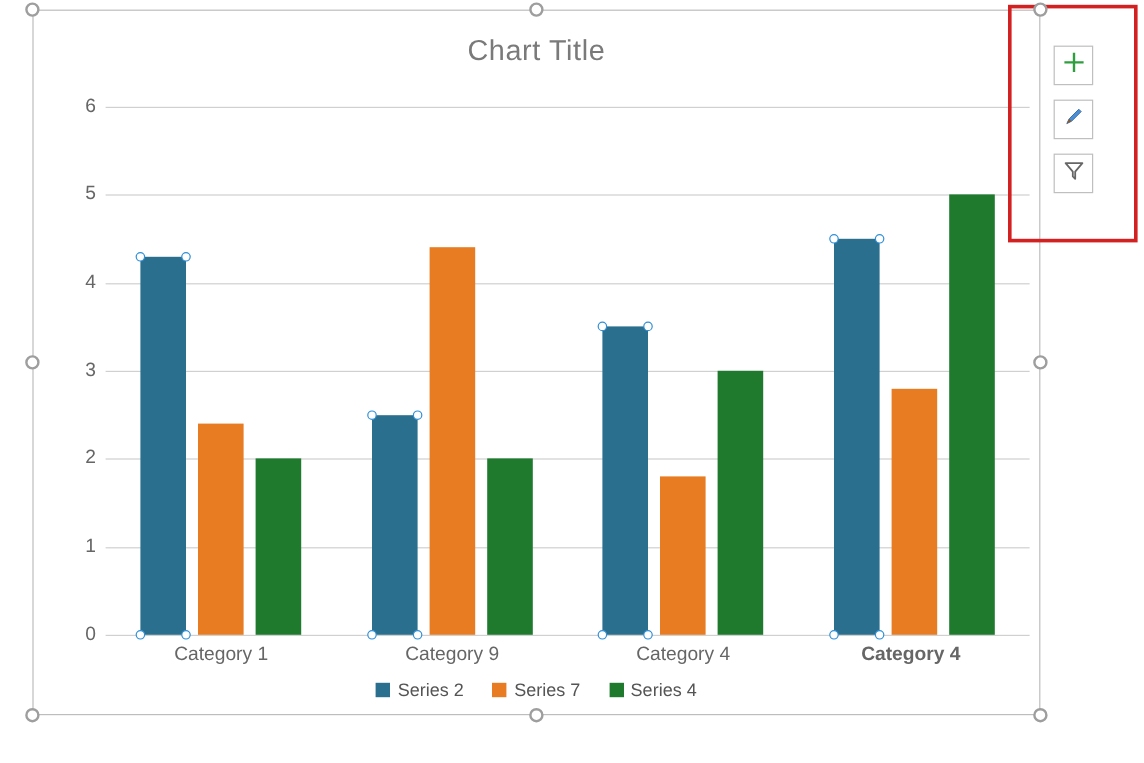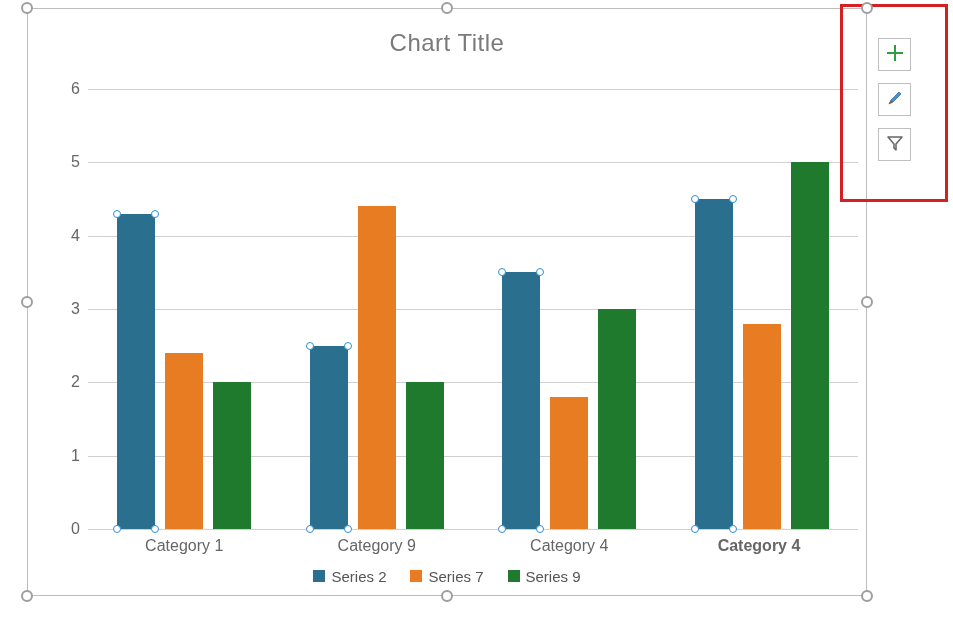--- a/index.html
+++ b/index.html
@@ -208,21 +208,21 @@
       </div>
 
     <div class="legend"><span class="legend-item">
           <span class="legend-swatch" style="background: rgb(43, 111, 142);"></span>
           <span>Series 2</span>
         </span><span class="legend-item">
           <span class="legend-swatch" style="background: rgb(232, 124, 35);"></span>
           <span>Series 7</span>
         </span><span class="legend-item">
           <span class="legend-swatch" style="background: rgb(31, 122, 46);"></span>
-          <span>Series 9</span>
+          <span>Series 4</span>
         </span></div>
 
   </div>
 
   <div class="sel-handle" style="left:21px; top:2px;"></div>
   <div class="sel-handle" style="left:441px; top:2px;"></div>
   <div class="sel-handle" style="left:861px; top:2px;"></div>
   <div class="sel-handle" style="left:21px; top:296px;"></div>
   <div class="sel-handle" style="left:861px; top:296px;"></div>
   <div class="sel-handle" style="left:21px; top:590px;"></div>

